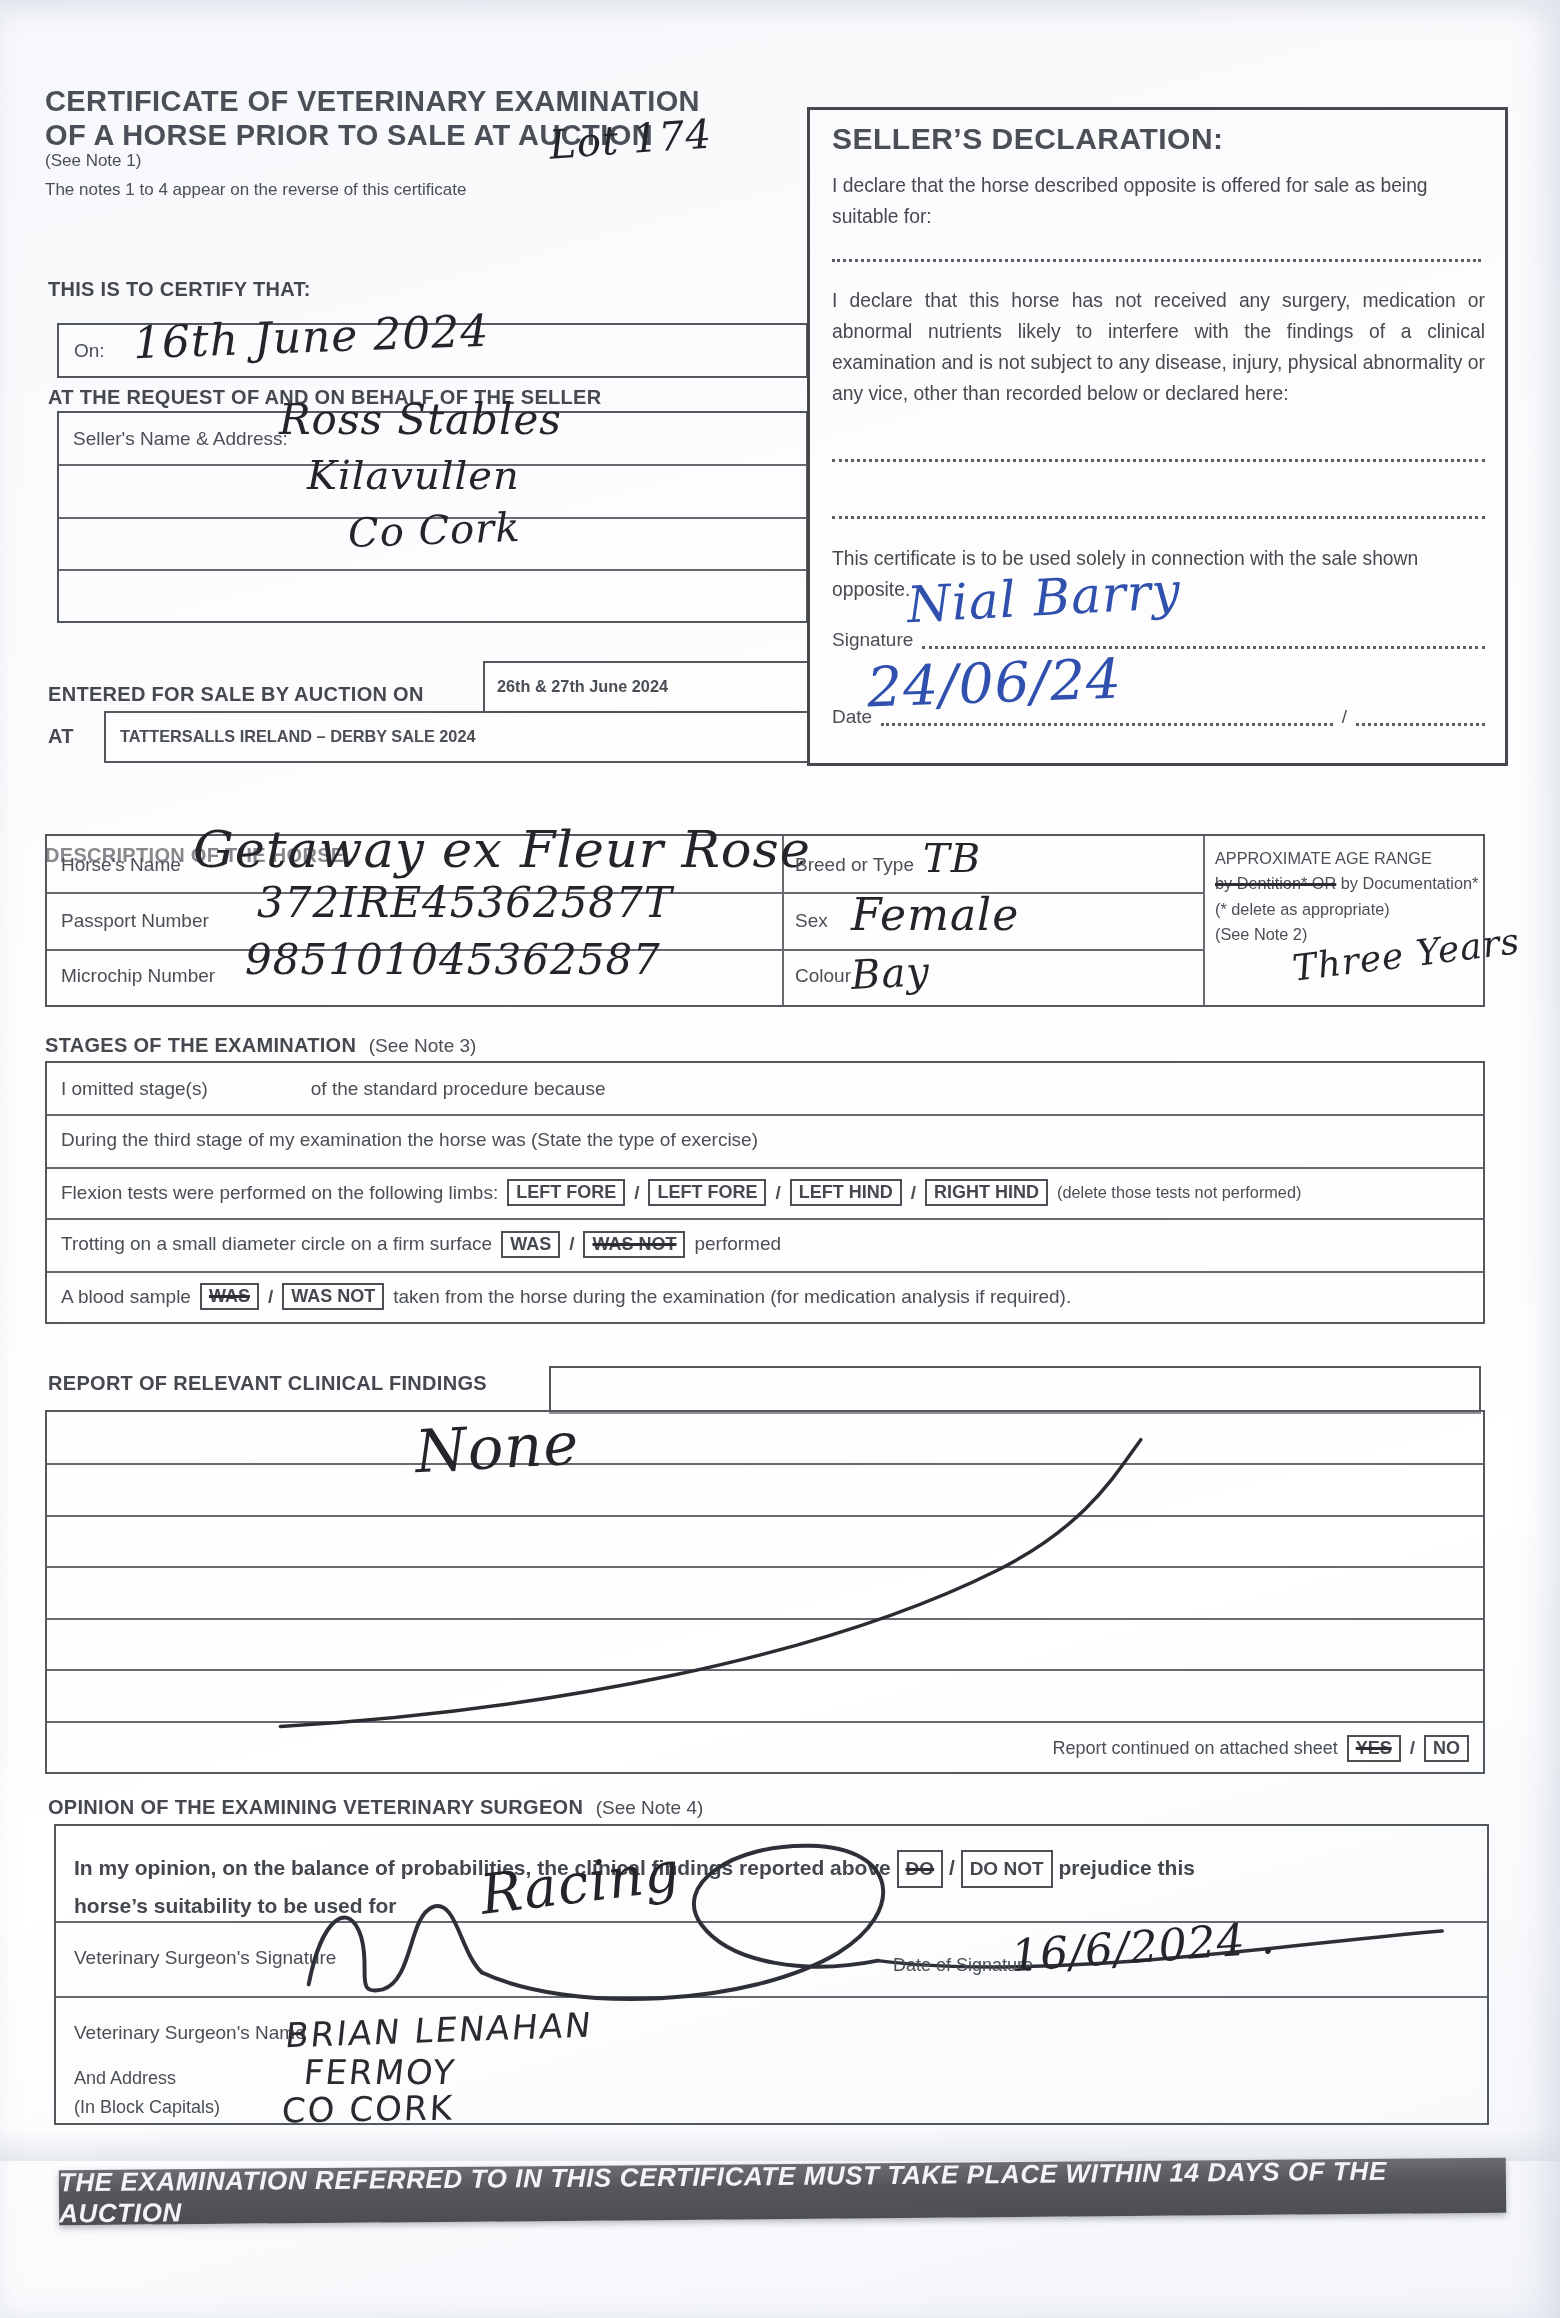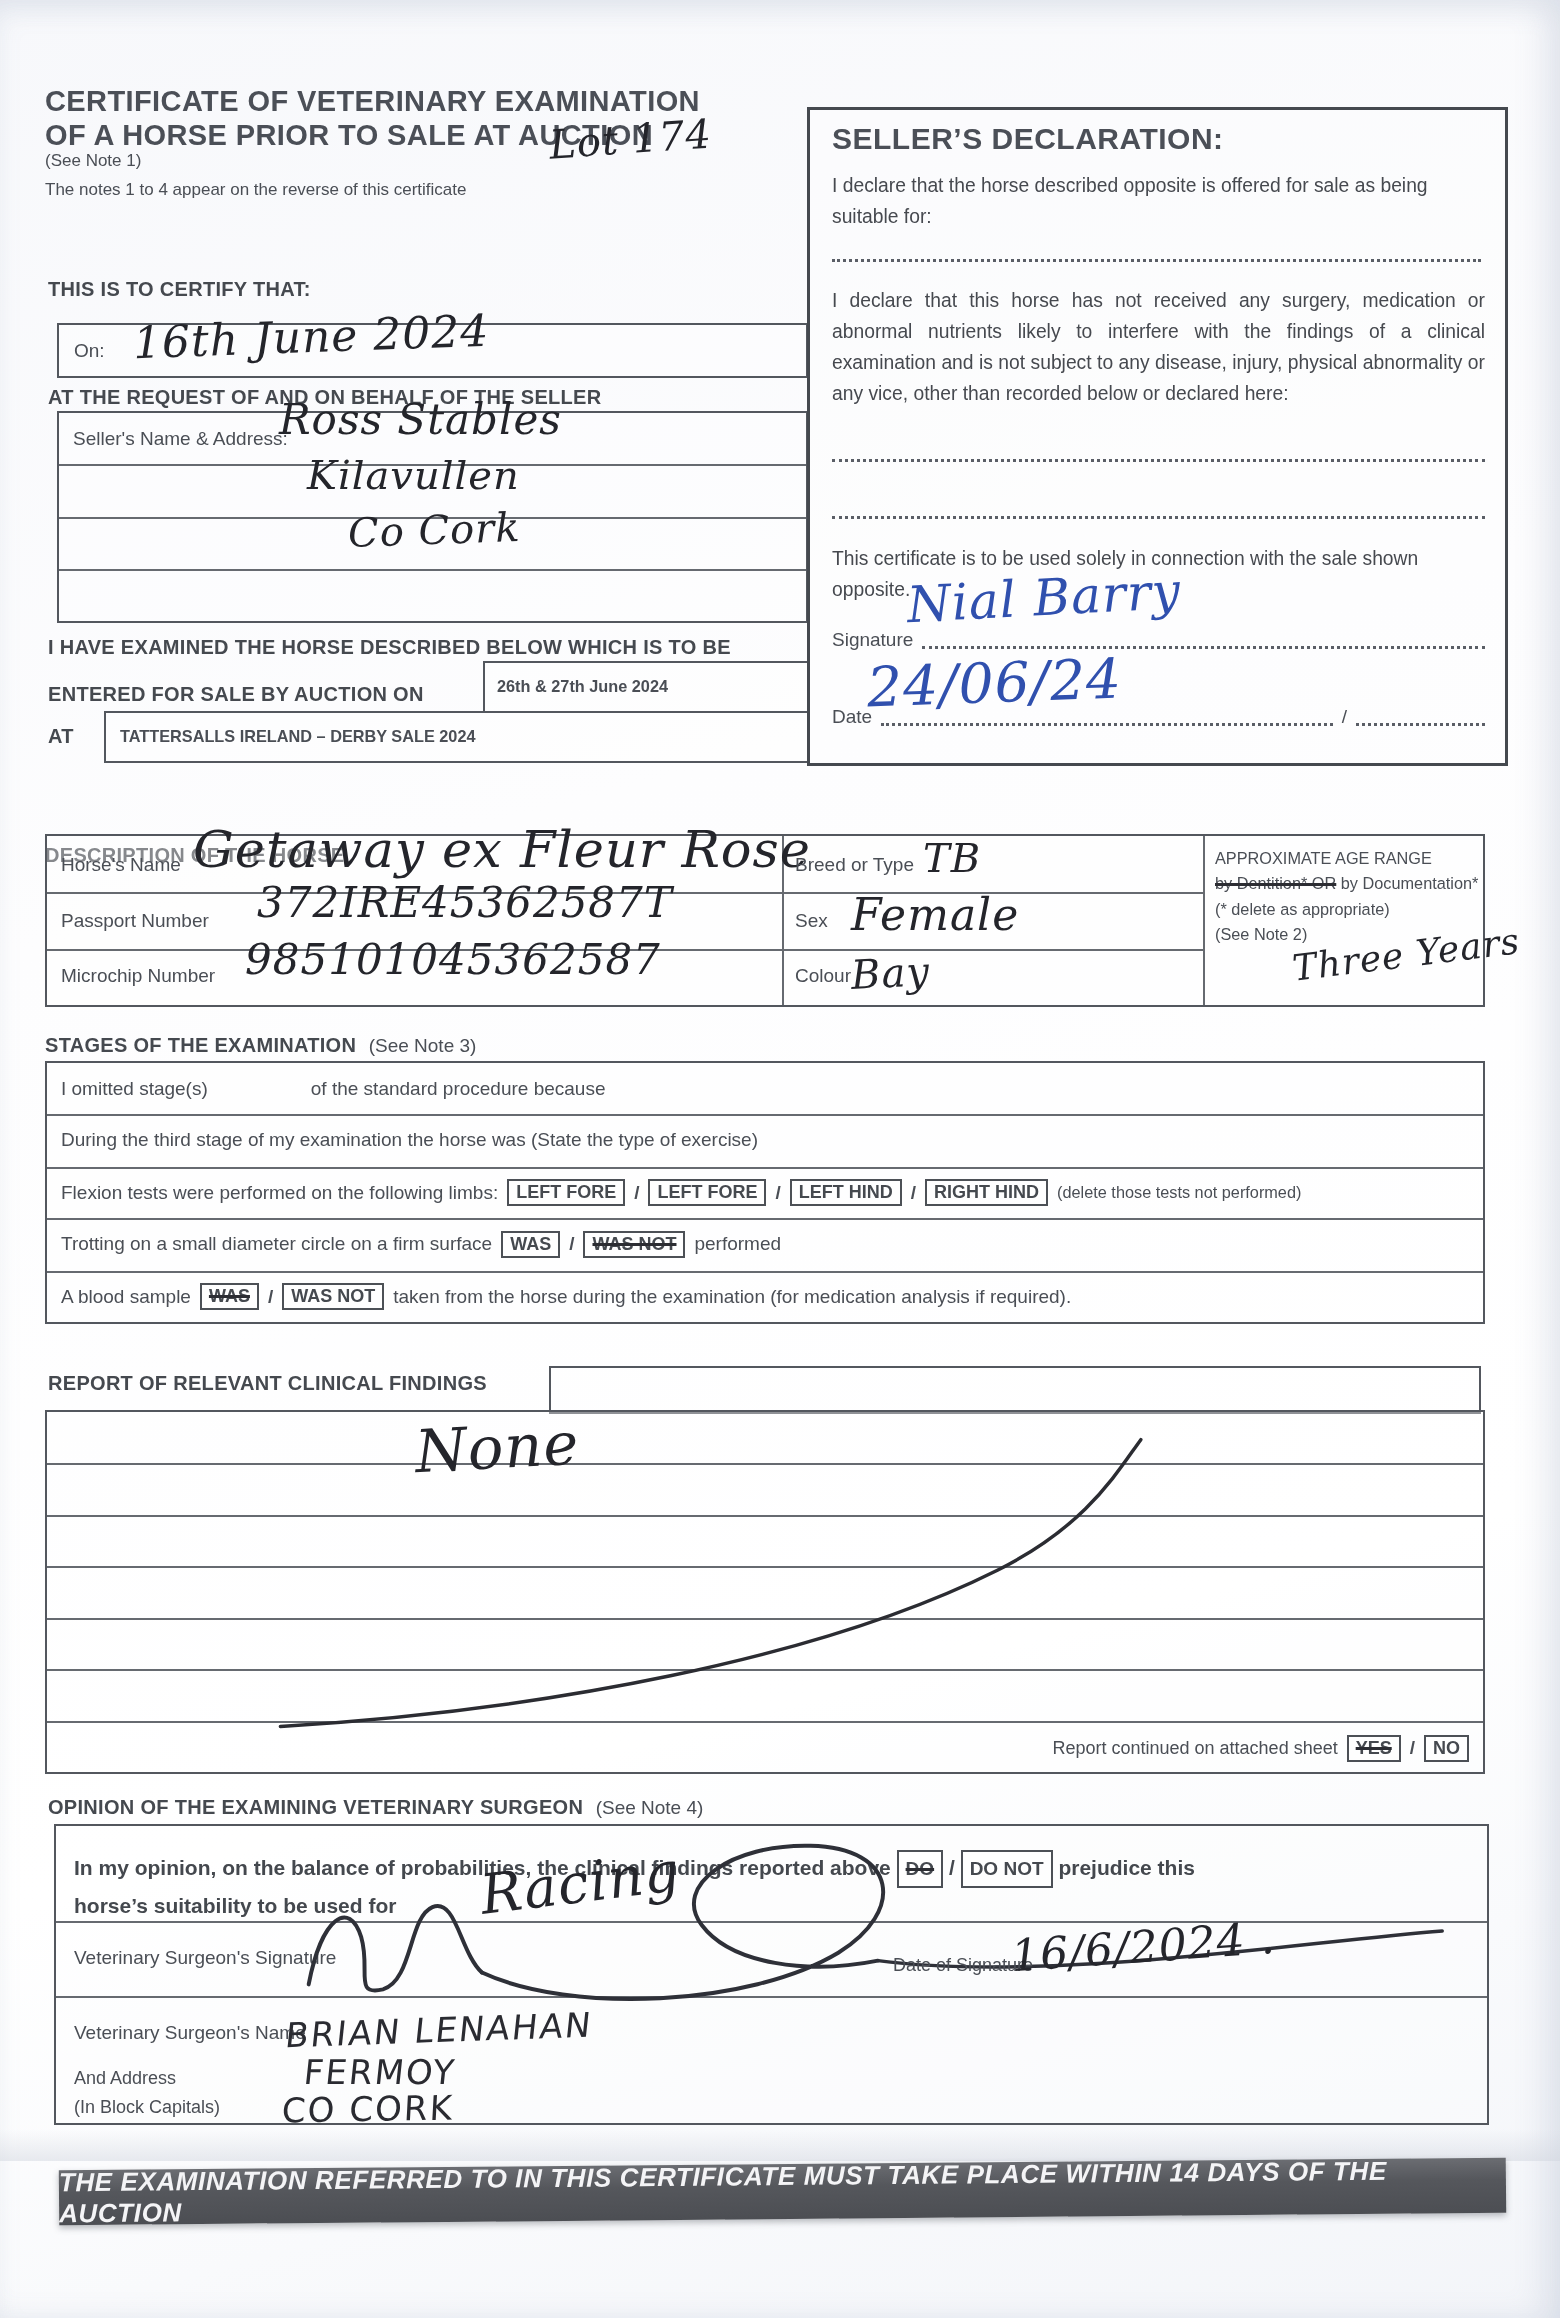--- a/index.html
+++ b/index.html
@@ -68,21 +68,20 @@
   <div class="abs outline" style="left:57px;top:411px;width:747px;height:208px;">
     <div class="hline" style="top:51px;"></div>
     <div class="hline" style="top:104px;"></div>
     <div class="hline" style="top:156px;"></div>
     <span class="label" style="position:absolute;left:14px;top:15px;">Seller's Name &amp; Address:</span>
     <span class="hw" style="position:absolute;left:220px;top:-14px;font-size:42px;">Ross Stables</span>
     <span class="hw" style="position:absolute;left:248px;top:42px;font-size:40px;">Kilavullen</span>
     <span class="hw" style="position:absolute;left:289px;top:97px;font-size:40px;transform:rotate(-2deg);">Co Cork</span>
   </div>
 
-  <div class="abs h2" style="left:48px;top:636px;">I HAVE EXAMINED THE HORSE DESCRIBED BELOW WHICH IS TO BE</div>
   <div class="abs h2" style="left:48px;top:683px;">ENTERED FOR SALE BY AUCTION ON</div>
   <div class="abs outline" style="left:483px;top:661px;width:322px;height:48px;">
     <span class="label-sm" style="position:absolute;left:12px;top:14px;font-weight:bold;">26th &amp; 27th June 2024</span>
   </div>
   <div class="abs h2" style="left:48px;top:725px;">AT</div>
   <div class="abs outline" style="left:104px;top:711px;width:701px;height:48px;">
     <span class="label-sm" style="position:absolute;left:14px;top:14px;font-weight:bold;">TATTERSALLS IRELAND – DERBY SALE 2024</span>
   </div>
 
   <div class="abs" style="left:807px;top:107px;width:695px;height:653px;border:3px solid #45494f;background:rgba(255,255,255,.3);">

